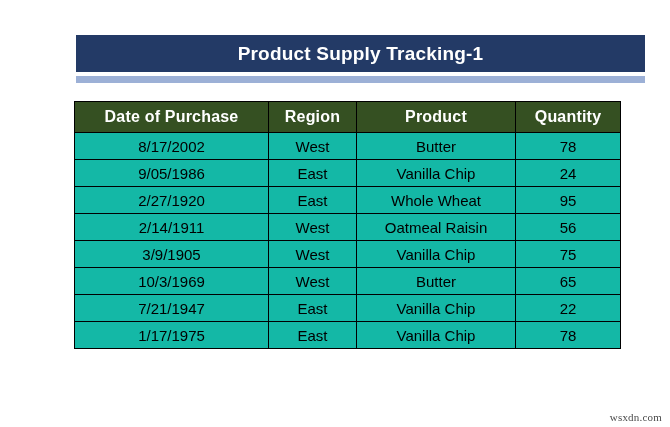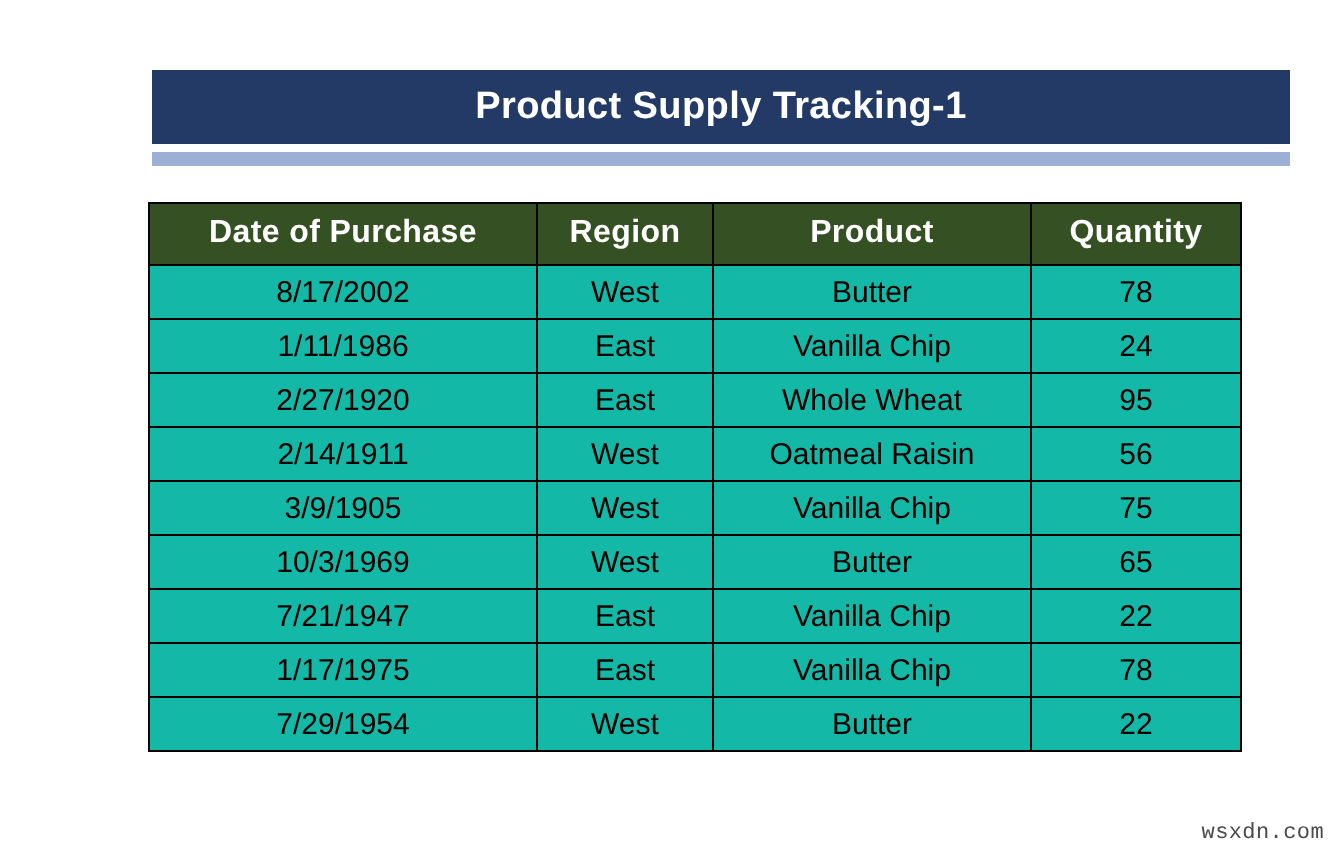--- a/index.html
+++ b/index.html
@@ -89,21 +89,21 @@
   col.col-product  { width: 159px; }
   col.col-quantity { width: 105px; }
 
   
   #watermark {
     position: absolute;
     right: 8px;
     bottom: 4px;
     font-size: 11px;
     color: #4a4a4a;
-    font-family: Liberation Mono, monospace;
+    font-family: Liberation Serif, serif;
     letter-spacing: 0.2px;
     white-space: nowrap;
     text-align: center;
   }
 </style>
 </head>
 <body>
 
 <div id="title-banner">
   <span id="title-text">Product Supply Tracking-1</span>
@@ -127,21 +127,21 @@
       </tr>
     </thead>
     <tbody id="table-body">
         <tr>
           <td>8/17/2002</td>
           <td>West</td>
           <td>Butter</td>
           <td>78</td>
         </tr>
         <tr>
-          <td>1/11/1986</td>
+          <td>9/05/1986</td>
           <td>East</td>
           <td>Vanilla Chip</td>
           <td>24</td>
         </tr>
         <tr>
           <td>2/27/1920</td>
           <td>East</td>
           <td>Whole Wheat</td>
           <td>95</td>
         </tr>
@@ -168,23 +168,17 @@
           <td>East</td>
           <td>Vanilla Chip</td>
           <td>22</td>
         </tr>
         <tr>
           <td>1/17/1975</td>
           <td>East</td>
           <td>Vanilla Chip</td>
           <td>78</td>
         </tr>
-        <tr>
-          <td>7/29/1954</td>
-          <td>West</td>
-          <td>Butter</td>
-          <td>22</td>
-        </tr>
       </tbody>
   </table>
 </div>
 
 <div id="watermark">wsxdn.com</div>
 
 </body></html>

